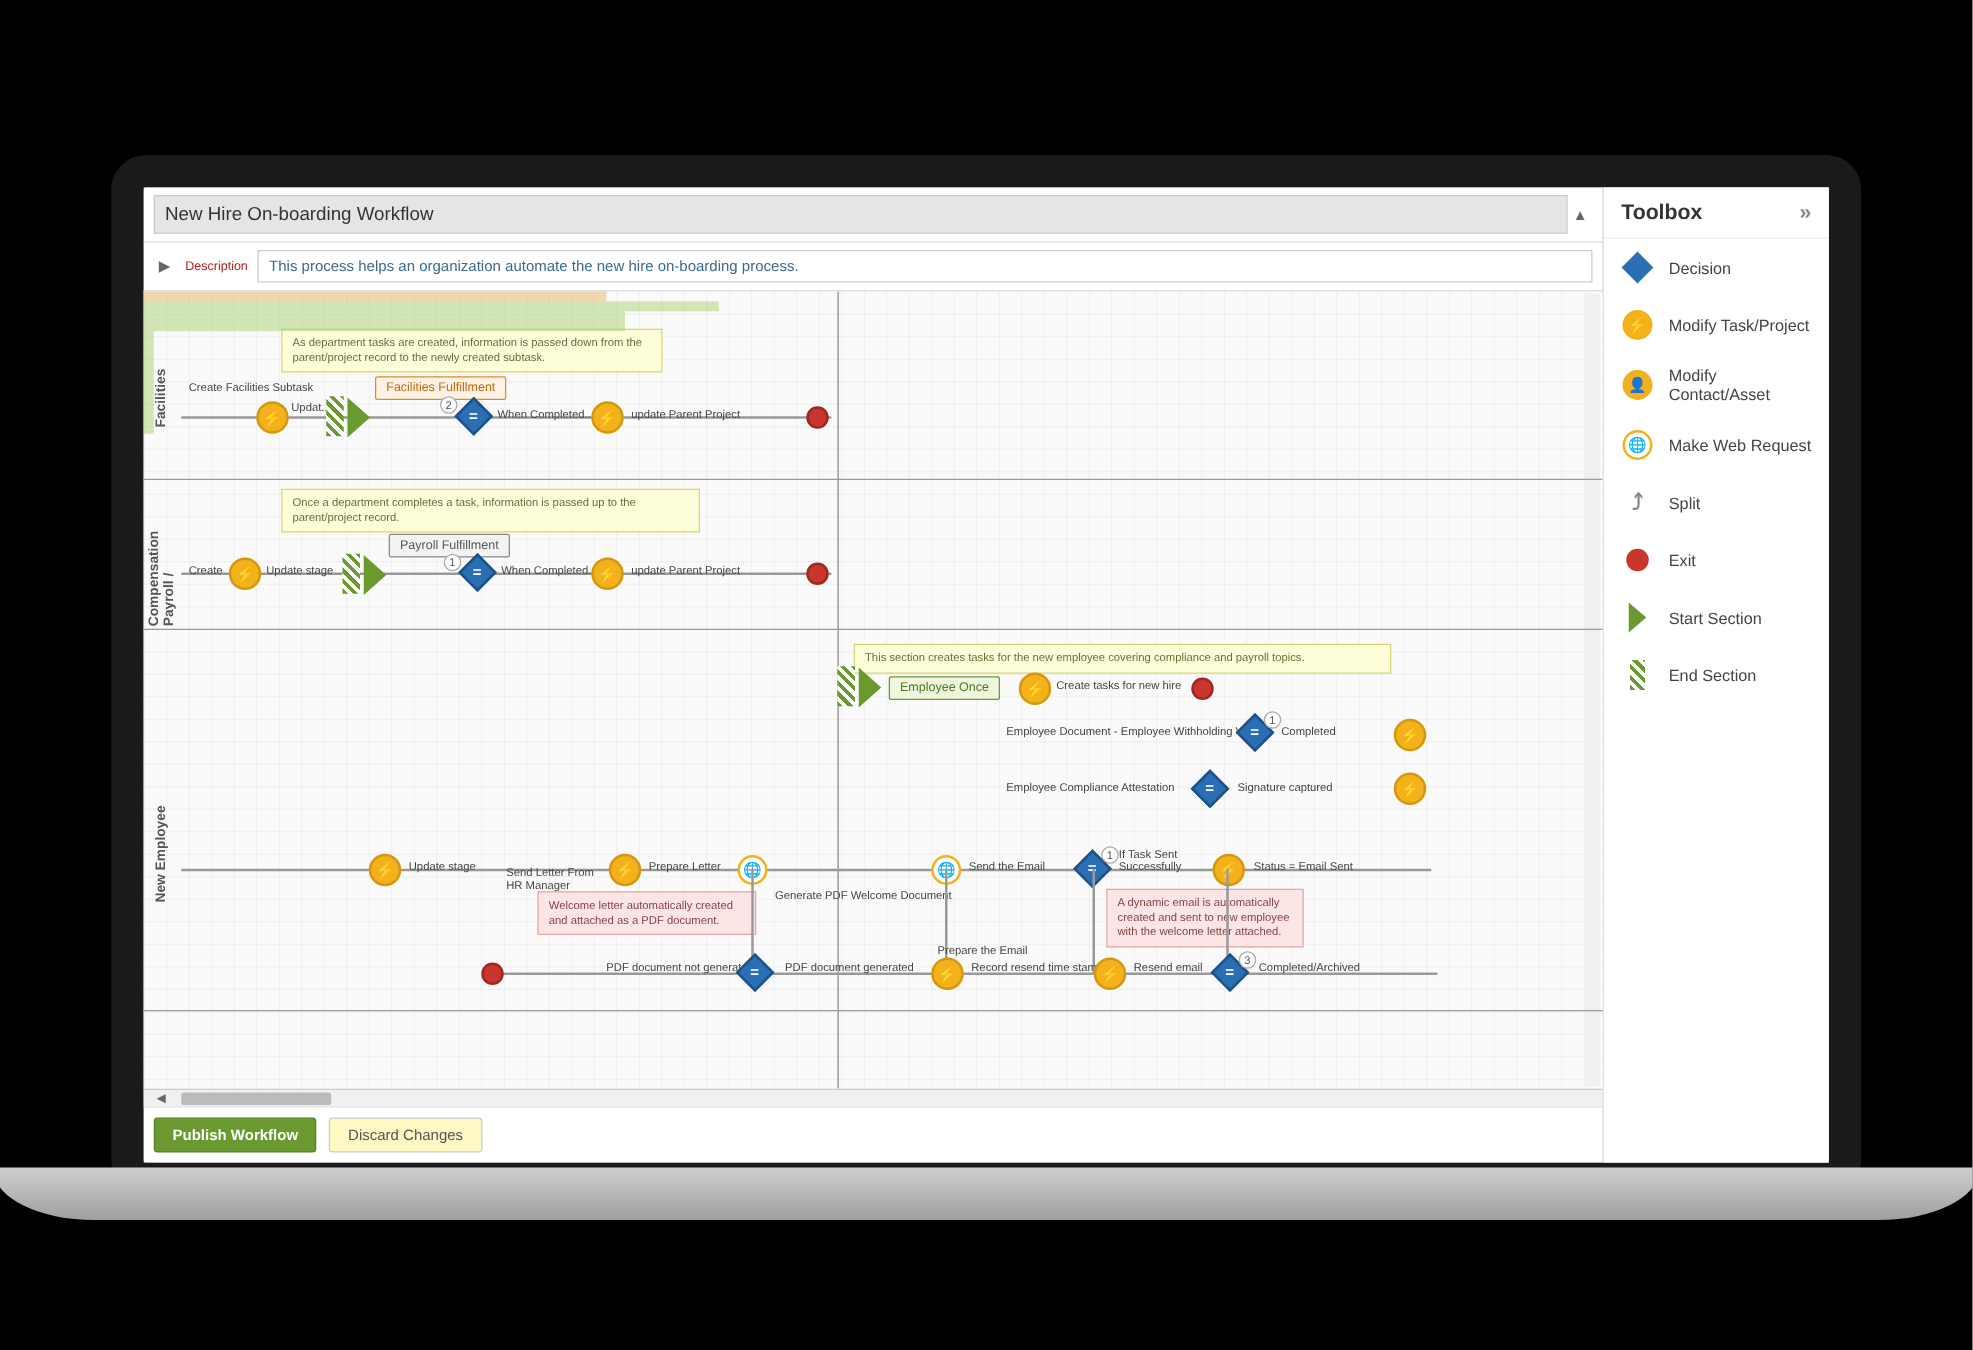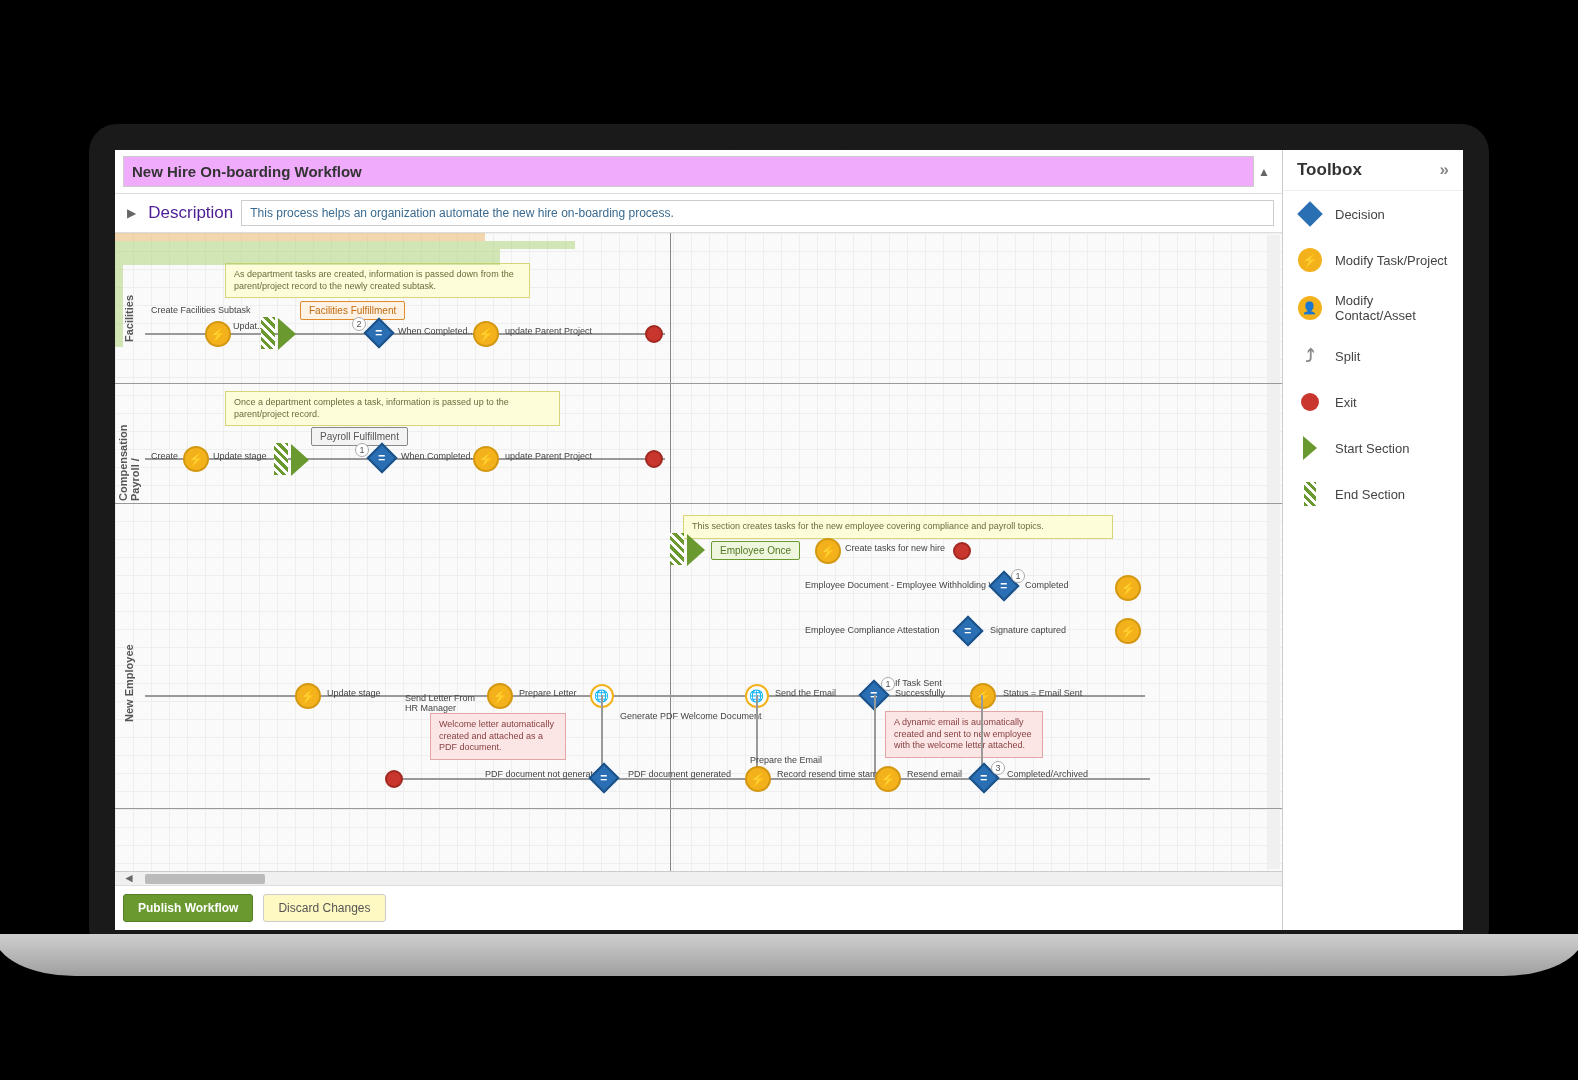--- a/index.html
+++ b/index.html
@@ -3,23 +3,23 @@
 <meta charset="utf-8">
 <style>
 *{box-sizing:border-box;margin:0;padding:0;font-family:"Segoe UI",Arial,sans-serif}
 body{background:#000;display:flex;align-items:center;justify-content:center;min-height:100vh}
 .laptop{width:1400px;background:#f4f4f4;border:26px solid #1a1a1a;border-radius:28px;box-shadow:inset 0 0 0 2px #333,0 30px 60px rgba(0,0,0,.5);position:relative}
 .laptop::after{content:"";position:absolute;left:-120px;right:-120px;bottom:-46px;height:42px;background:linear-gradient(#cfcfcf,#9f9f9f);border-radius:0 0 80px 80px/0 0 40px 40px}
 .notch{position:absolute;top:-16px;left:50%;transform:translateX(-50%);width:120px;height:14px;background:#1a1a1a;border-radius:0 0 8px 8px}
 .screen{display:flex;height:780px;background:#fff}
 .main{flex:1;display:flex;flex-direction:column;border-right:1px solid #ccc}
 .title-row{display:flex;align-items:center;padding:6px 8px;border-bottom:1px solid #ddd}
-.title-input{flex:1;border:1px solid #ccc;padding:6px 8px;font-size:15px;font-weight:700;color:#333;background:#f0abfc}
+.title-input{flex:1;border:1px solid #ccc;padding:6px 8px;font-size:15px;font-weight:400;color:#333;background:#e5e5e5}
 .desc-row{display:flex;align-items:center;padding:6px 8px;border-bottom:1px solid #ddd;gap:8px}
-.desc-label{font-size:17px;color:#4c1d95}
+.desc-label{font-size:10px;color:#b91c1c}
 .desc-input{flex:1;border:1px solid #ccc;padding:5px 8px;font-size:12px;color:#3a6a8f}
 .canvas{flex:1;position:relative;overflow:hidden;background:#fafafa;background-image:linear-gradient(#eee 1px,transparent 1px),linear-gradient(90deg,#eee 1px,transparent 1px);background-size:18px 18px}
 .swimlane-label{position:absolute;left:4px;width:20px;display:flex;align-items:center;justify-content:center;font-size:11px;font-weight:600;color:#555;writing-mode:vertical-lr;transform:rotate(180deg)}
 .lane-divider{position:absolute;left:0;right:0;border-top:1px solid #999}
 .vline{position:absolute;top:0;bottom:0;border-left:1px solid #888}
 .node{position:absolute;display:flex;align-items:center;justify-content:center}
 .bolt{width:26px;height:26px;border-radius:50%;background:#f3b21b;color:#fff;display:flex;align-items:center;justify-content:center;font-weight:bold;font-size:14px;border:2px solid #d49710}
 .bolt::before{content:"⚡";font-size:13px}
 .decision{width:22px;height:22px;background:#2a6fb3;transform:rotate(45deg);border:2px solid #1d5289;display:flex;align-items:center;justify-content:center}
 .decision span{transform:rotate(-45deg);color:#fff;font-weight:bold;font-size:12px}
@@ -208,21 +208,21 @@
               <span>=</span>
             </div>
           </div>
         <div class="badge" style="left:766px;top:444px">1</div>
         <div class="lbl" style="left:780px;top:445px;white-space:normal;width:70px">If Task Sent Successfully</div>
         <div class="node" style="left:855px;top:450px">
             <div class="bolt"></div>
           </div>
         <div class="lbl" style="left:888px;top:455px">Status = Email Sent</div>
 
-        <div class="note-r" style="left:315px;top:480px;width:136px">Welcome letter automatically created and attached as a PDF document.</div>
+        <div class="note-r" style="left:315px;top:480px;width:175px">Welcome letter automatically created and attached as a PDF document.</div>
         <div class="note-r" style="left:770px;top:478px;width:158px">A dynamic email is automatically created and sent to new employee with the welcome letter attached.</div>
 
         <div class="conn" style="left:280px;top:545px;width:755px"></div>
         <div class="conn" style="left:486px;top:462px;width:2px;height:84px"></div>
         <div class="conn" style="left:641px;top:462px;width:2px;height:84px"></div>
         <div class="conn" style="left:759px;top:462px;width:2px;height:84px"></div>
         <div class="conn" style="left:866px;top:462px;width:2px;height:84px"></div>
 
         <div class="node" style="left:270px;top:537px">
             <div class="exit"></div>
@@ -283,20 +283,26 @@
           <span>Modify Task/Project</span>
         </div>
       <div class="tb-item">
           <div class="tb-icon">
             <div class="ic-person"></div>
           </div>
           <span>Modify Contact/Asset</span>
         </div>
       <div class="tb-item">
           <div class="tb-icon">
+            <div class="ic-web"></div>
+          </div>
+          <span>Make Web Request</span>
+        </div>
+      <div class="tb-item">
+          <div class="tb-icon">
             <span class="ic-split">⤴</span>
           </div>
           <span>Split</span>
         </div>
       <div class="tb-item">
           <div class="tb-icon">
             <div class="ic-exit"></div>
           </div>
           <span>Exit</span>
         </div>

